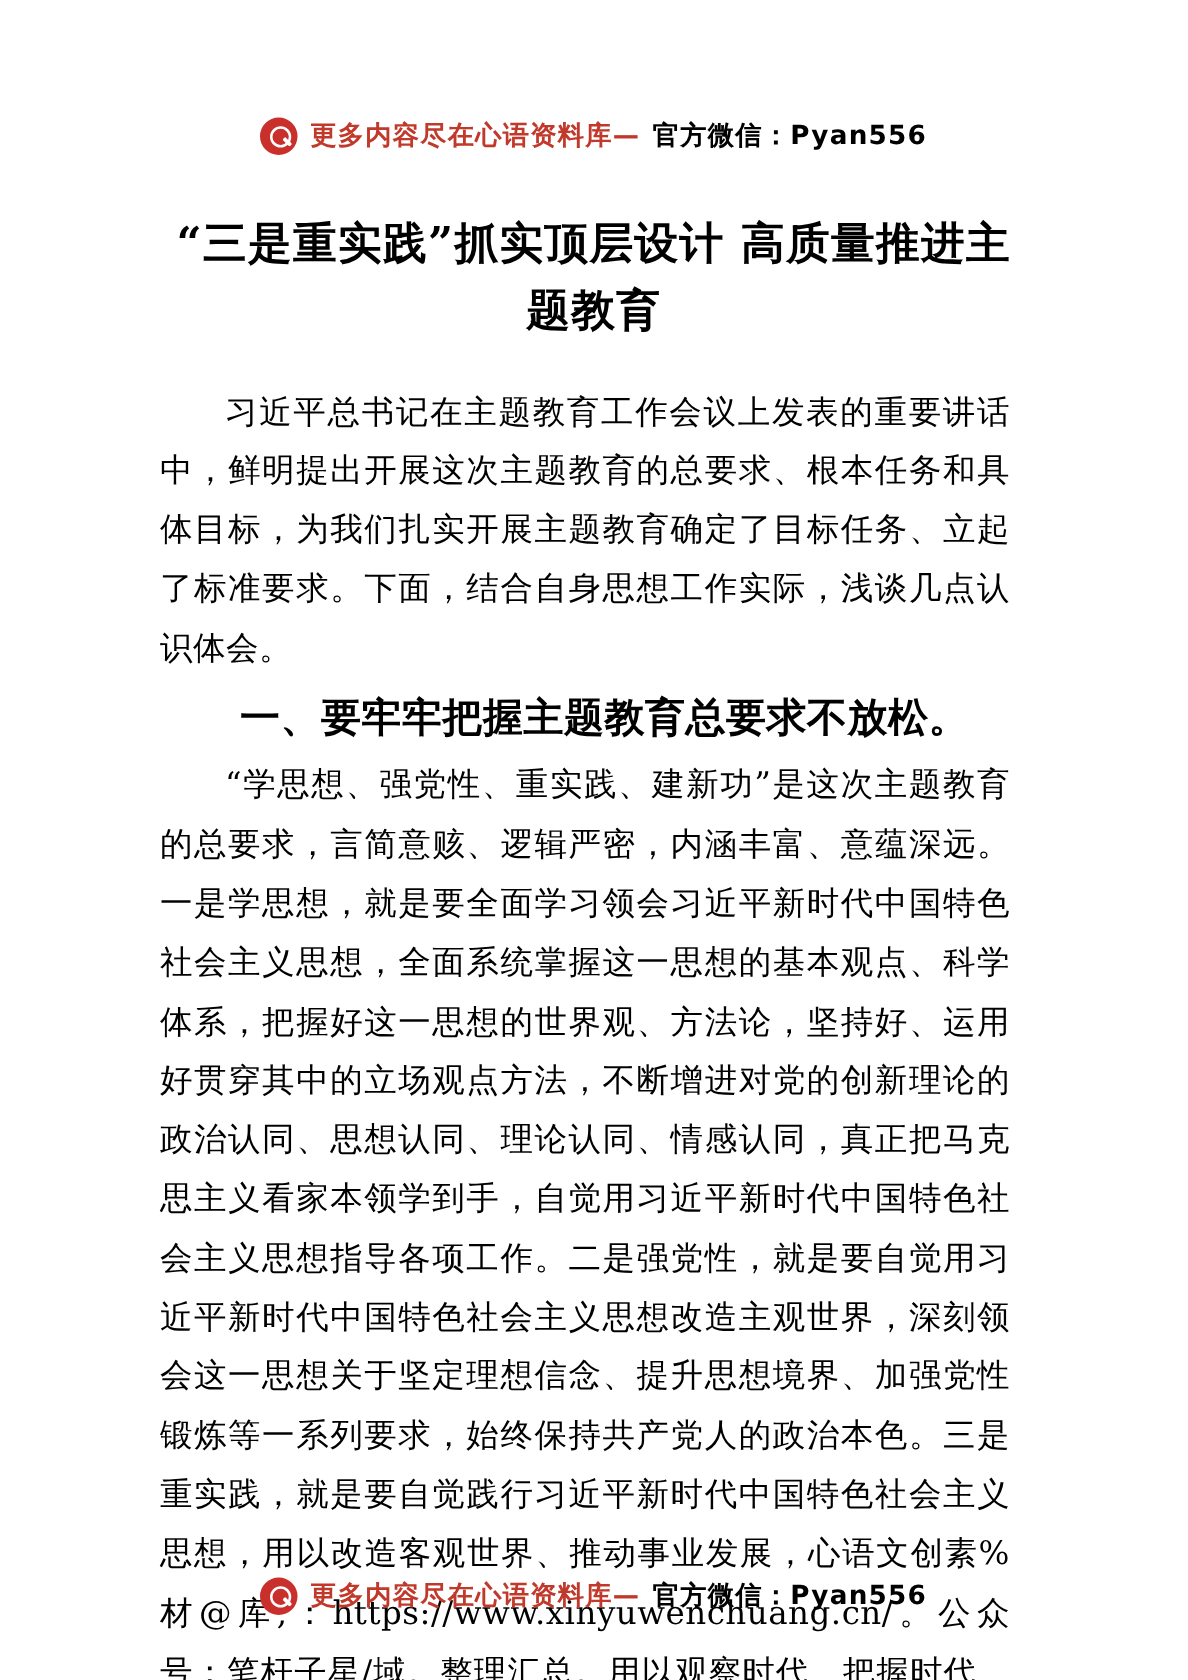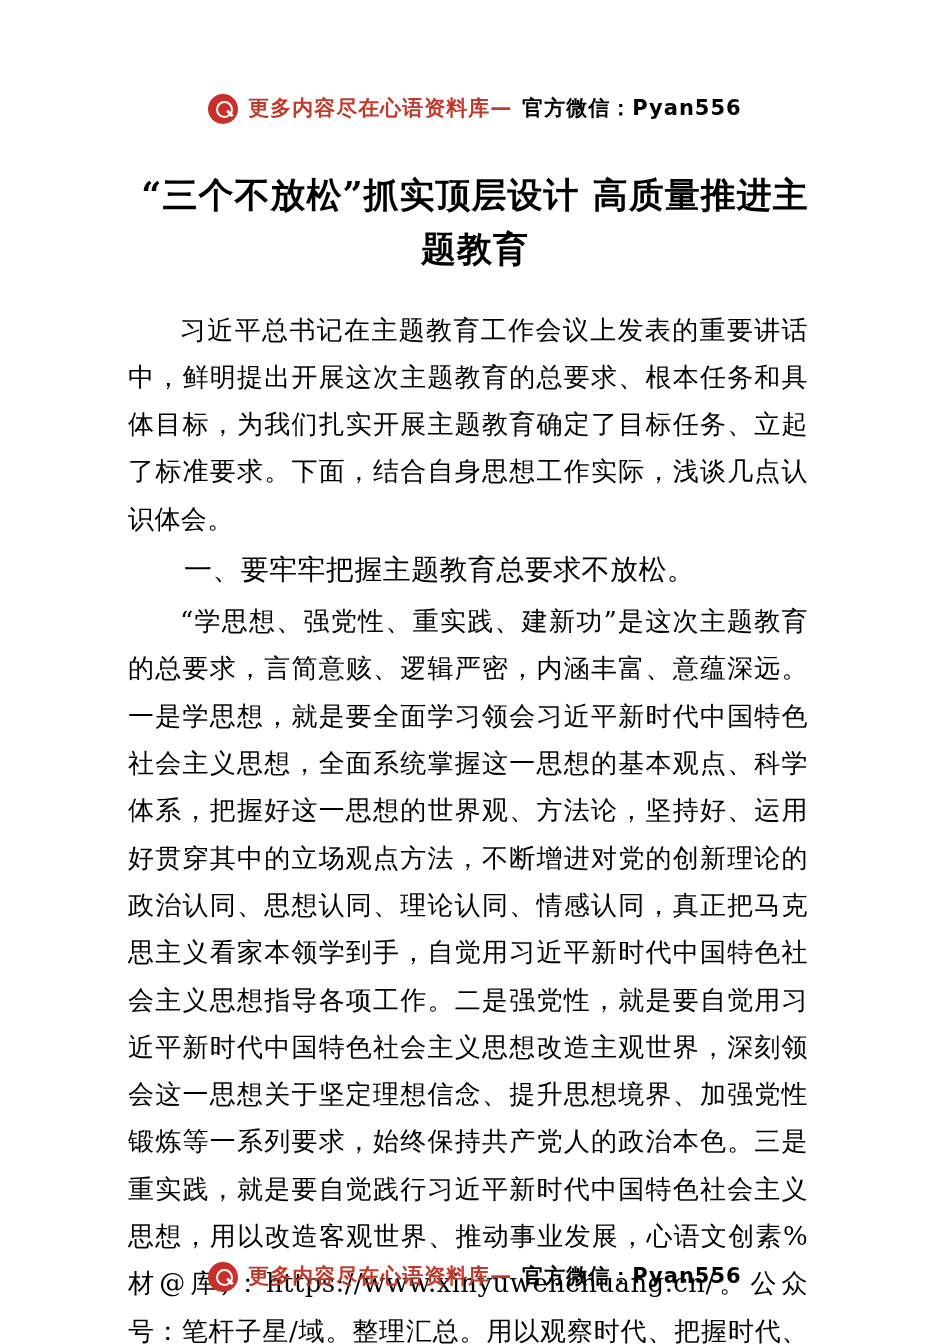--- a/index.html
+++ b/index.html
@@ -102,37 +102,37 @@
   p.para {
     margin: 0 14px 2px 0;
     font-size: 26px;
     line-height: 1.82;
     text-align: justify;
     text-justify: inter-ideograph;
     text-indent: 2em;
     letter-spacing: 0.4px;
   }
   p.para.heading {
-    font-weight: normal;
+    font-weight: bold;
     font-family: "DejaVu Sans", "Liberation Sans", sans-serif;
-    font-size: 28px;
+    font-size: 32px;
   }
 </style>
 </head>
 <body>
 
 <div class="page">
 
   <div class="watermark top">
     <span class="wm-logo"></span>
     <span class="wm-text-main">更多内容尽在心语资料库—</span>
     <span class="wm-text-sub">官方微信：Pyan556</span>
   </div>
 
-  <h1 class="doc-title">“三个不放松”抓实顶层设计 高质量推进主题教育</h1>
+  <h1 class="doc-title">“三是重实践”抓实顶层设计 高质量推进主题教育</h1>
 
   <div class="doc-body">
     <p class="para">习近平总书记在主题教育工作会议上发表的重要讲话中，鲜明提出开展这次主题教育的总要求、根本任务和具体目标，为我们扎实开展主题教育确定了目标任务、立起了标准要求。下面，结合自身思想工作实际，浅谈几点认识体会。</p>
     <p class="para heading">一、要牢牢把握主题教育总要求不放松。</p>
     <p class="para">“学思想、强党性、重实践、建新功”是这次主题教育的总要求，言简意赅、逻辑严密，内涵丰富、意蕴深远。一是学思想，就是要全面学习领会习近平新时代中国特色社会主义思想，全面系统掌握这一思想的基本观点、科学体系，把握好这一思想的世界观、方法论，坚持好、运用好贯穿其中的立场观点方法，不断增进对党的创新理论的政治认同、思想认同、理论认同、情感认同，真正把马克思主义看家本领学到手，自觉用习近平新时代中国特色社会主义思想指导各项工作。二是强党性，就是要自觉用习近平新时代中国特色社会主义思想改造主观世界，深刻领会这一思想关于坚定理想信念、提升思想境界、加强党性锻炼等一系列要求，始终保持共产党人的政治本色。三是重实践，就是要自觉践行习近平新时代中国特色社会主义思想，用以改造客观世界、推动事业发展，心语文创素%材@库,：https://www.xinyuwenchuang.cn/。公众号：笔杆子星/域。整理汇总。用以观察时代、把握时代、引领时代，积极识变应变求变，解决经济社会发展和党的建设中存在的各种</p>
   </div>
 
   <div class="watermark bottom">
     <span class="wm-logo"></span>
     <span class="wm-text-main">更多内容尽在心语资料库—</span>

